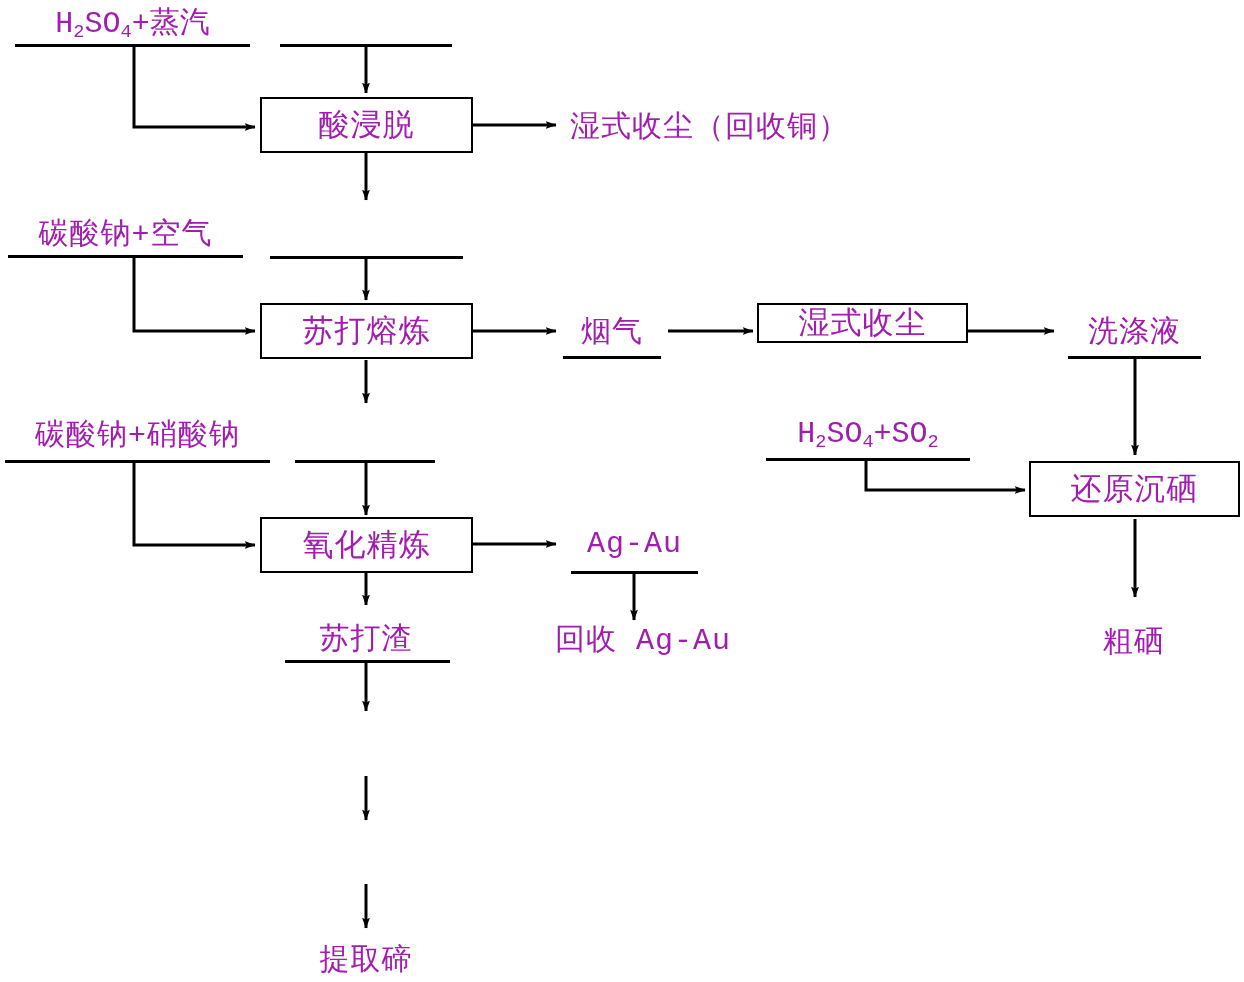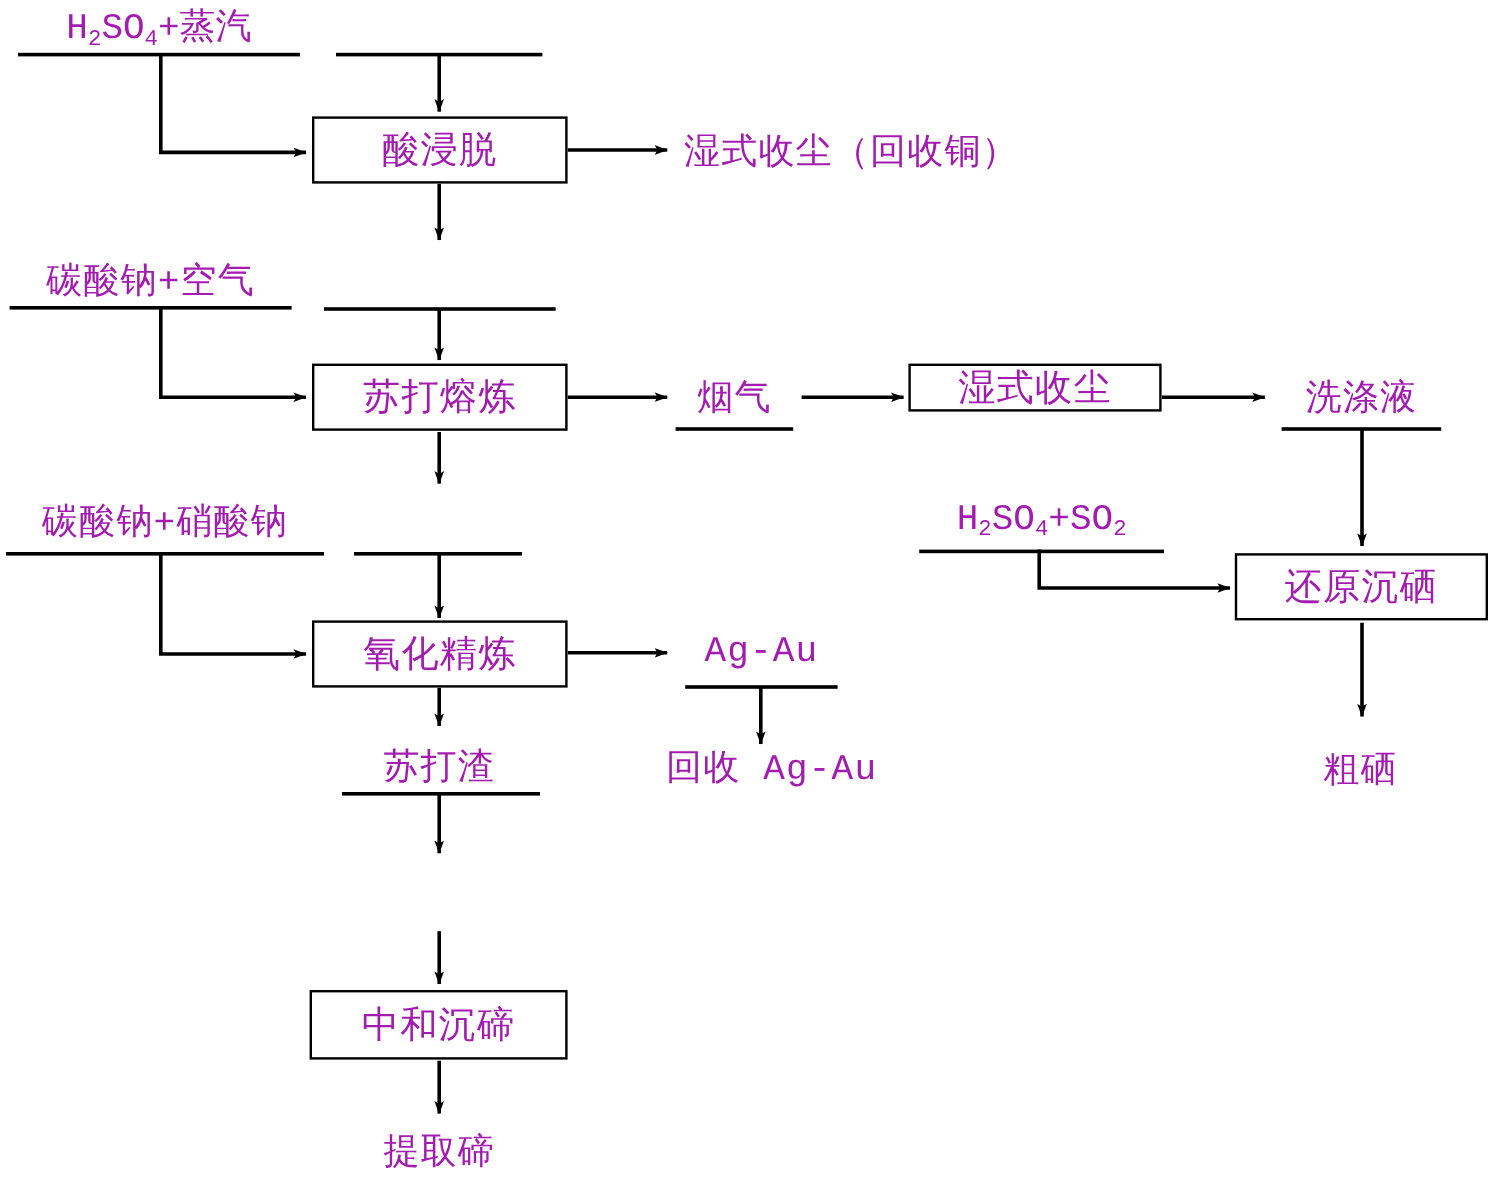--- a/index.html
+++ b/index.html
@@ -182,21 +182,18 @@
 
   <div class="node label" style="left:543px; top:618px; width:200px; height:42px;">
     <span>回收 Ag-Au</span>
   </div>
 
   <div class="node label" style="left:1084px; top:620px; width:100px; height:42px;">
     <span>粗硒</span>
   </div>
 
 
-  <div class="node box" style="left:258px; top:825px; width:215px; height:58px;">
-    <span>中和沉碲</span>
-  </div>
 
   <div class="node label" style="left:296px; top:938px; width:140px; height:42px;">
     <span>提取碲</span>
   </div>
 
 </div>
 
 </body></html>

